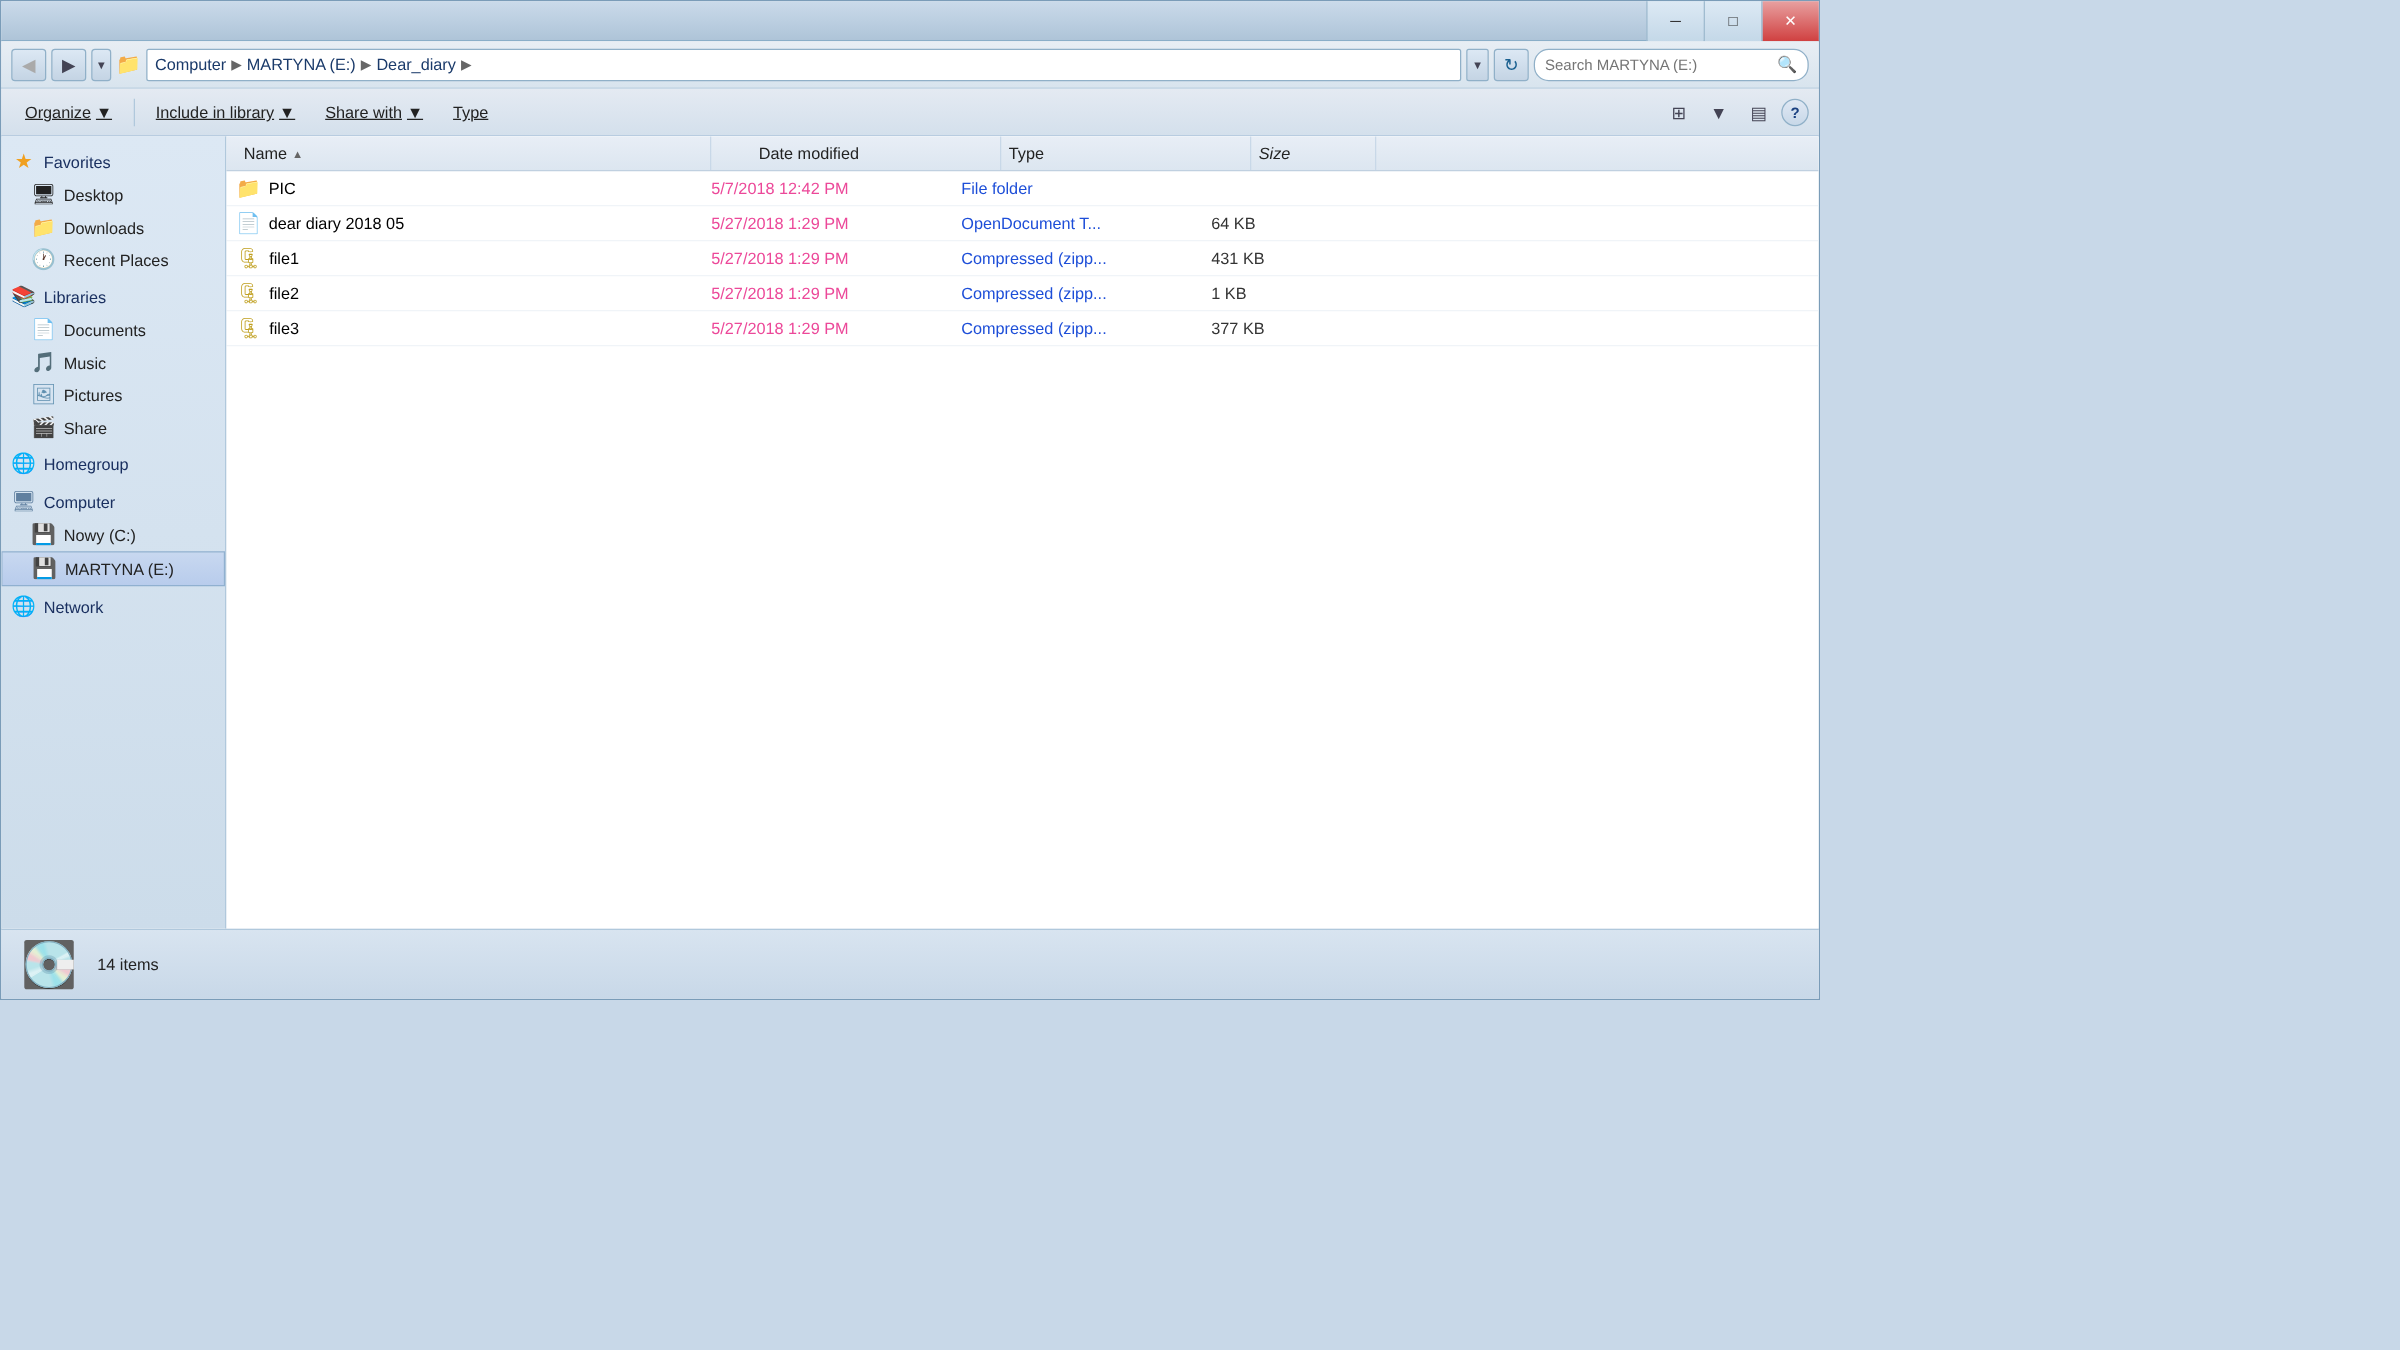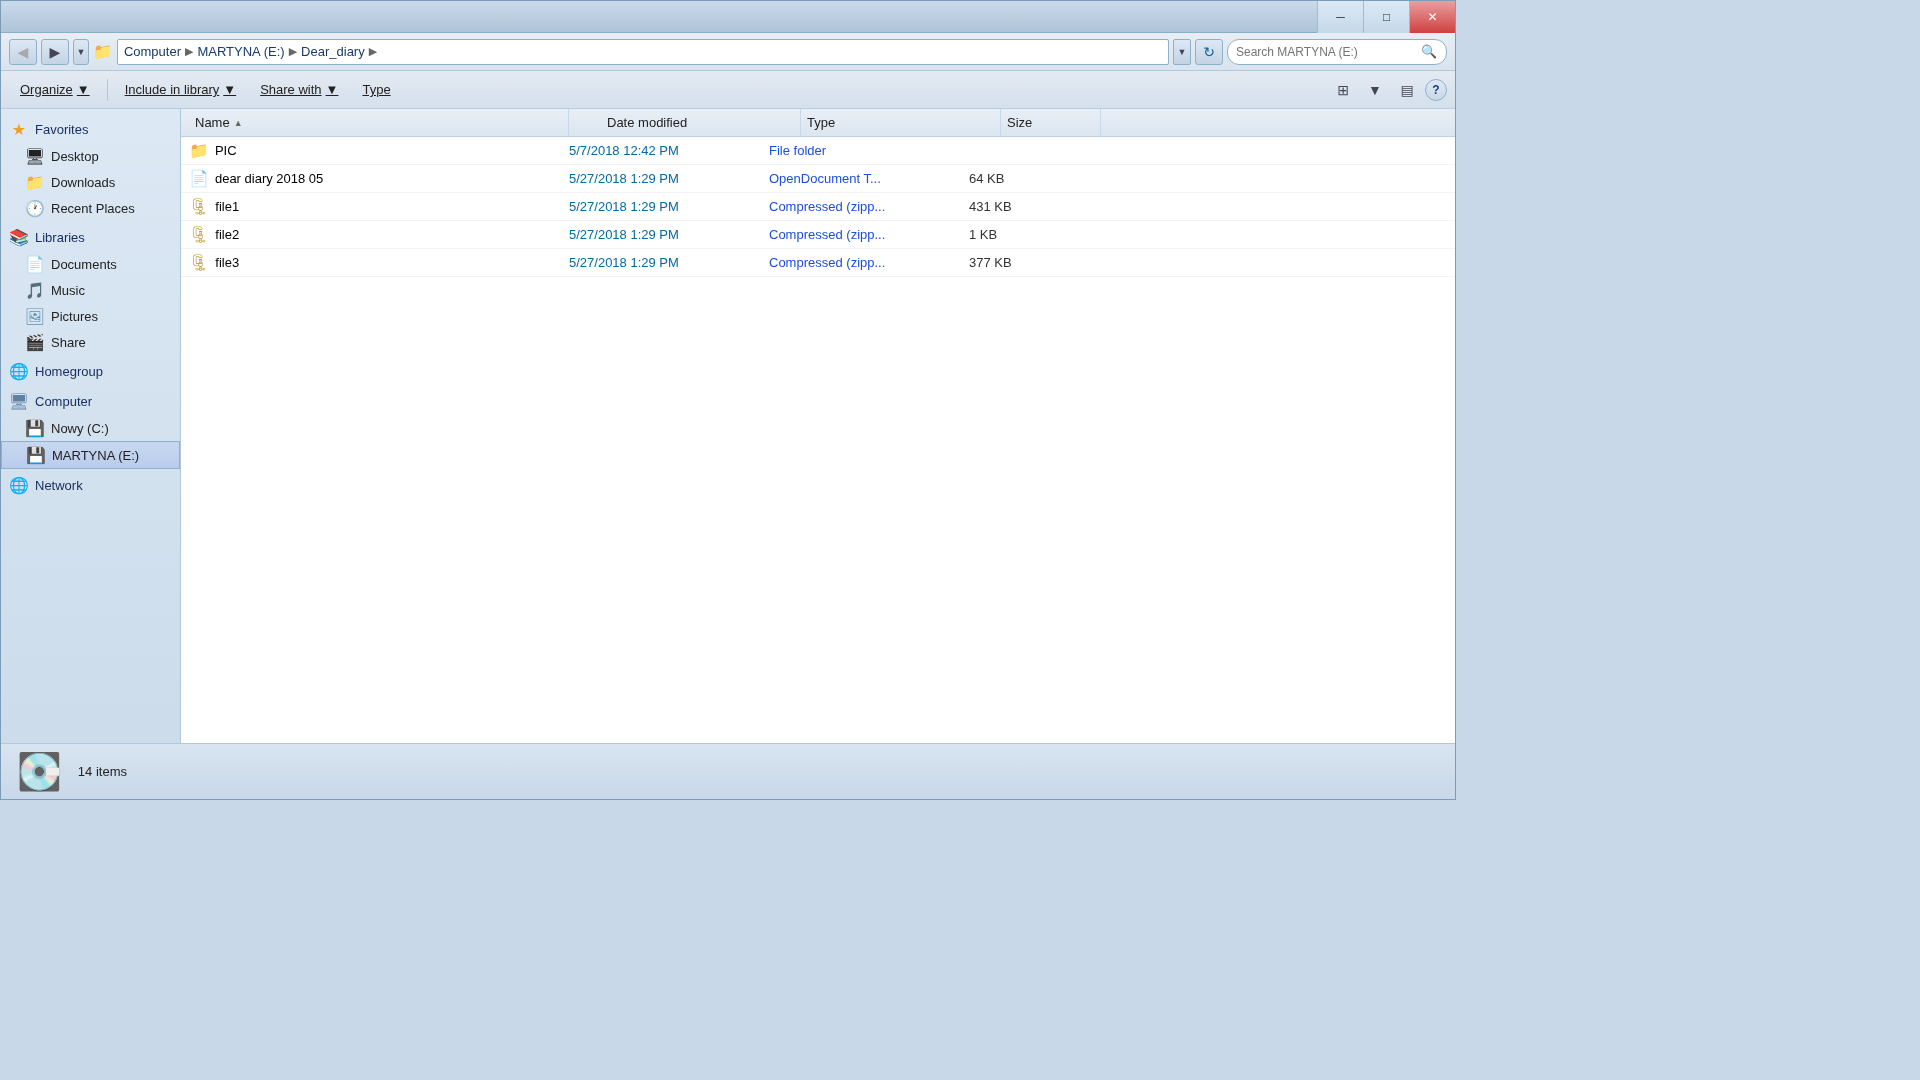--- a/index.html
+++ b/index.html
@@ -307,21 +307,21 @@
       cursor: pointer;
       padding: 0 6px;
       font-size: 13px;
       color: #222;
       border-right: 1px solid #c8d8e8;
     }
     .col-sort-arrow { font-size: 9px; margin-left: 4px; color: #666; }
     .col-name { width: 380px; }
     .col-date { width: 200px; margin-left: 32px; }
     .col-type { width: 200px; }
-    .col-size { width: 100px; }
+    .col-size { width: 100px; font-style: italic; }
 
     .file-list {
       flex: 1;
       overflow-y: auto;
       overflow-x: hidden;
     }
     .file-row {
       display: flex;
       align-items: center;
       padding: 0 8px;
@@ -331,21 +331,21 @@
     }
     .file-cell {
       display: flex;
       align-items: center;
       gap: 6px;
       overflow: hidden;
       white-space: nowrap;
       text-overflow: ellipsis;
     }
     .cell-name { width: 380px; }
-    .cell-date { width: 200px; color: #0369a1; }
+    .cell-date { width: 200px; color: #ec4899; }
     .cell-type { width: 200px; color: #1d4ed8; }
     .cell-size { width: 100px; color: #333; text-align: right; padding-right: 8px; }
     .doc-color { color: #6090c0; }
 
     
     .status-bar {
       height: 56px;
       background: linear-gradient(to bottom, #d8e4f0, #c8d8e8);
       border-top: 1px solid #b0c8dc;
       display: flex;

